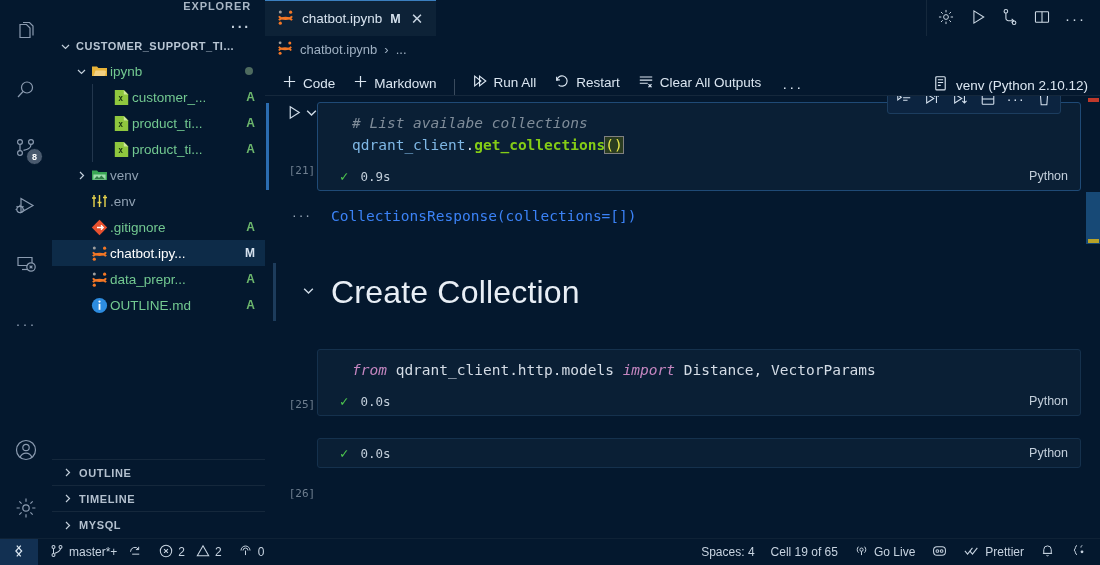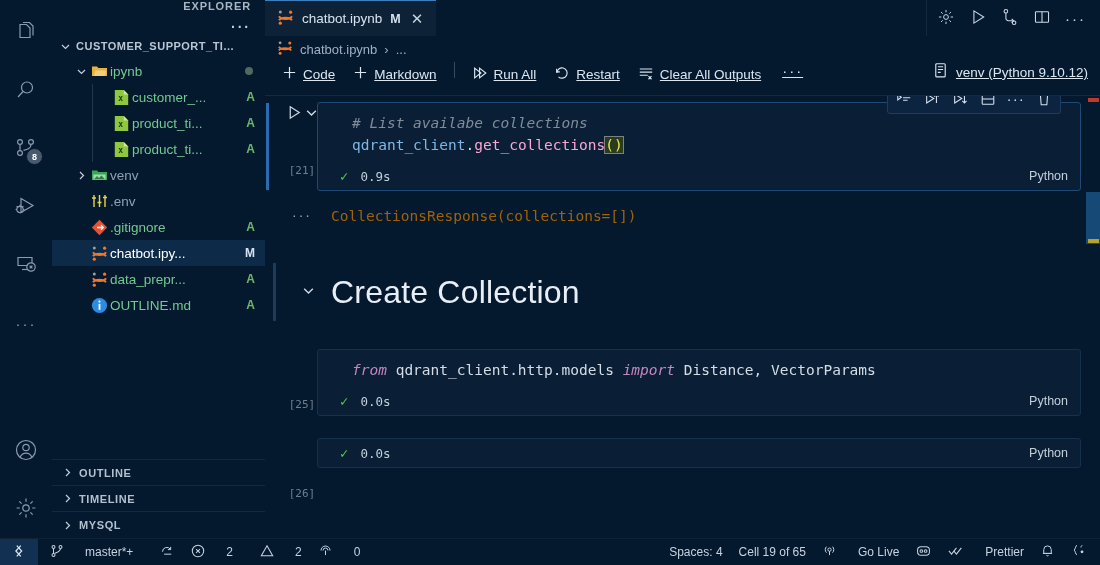--- a/index.html
+++ b/index.html
@@ -91,22 +91,22 @@
   .tabs-fill { flex: 1; }
   .tab-actions { display: flex; align-items: center; gap: 14px; padding: 0 14px 0 10px; border-left: 1px solid #15283c; }
   .tab-actions svg { stroke: #cdd9e5; fill: none; stroke-width: 1.3; }
   .tab-actions .dots { color: #cdd9e5; letter-spacing: 2px; font-size: 15px; cursor: pointer; }
 
   .breadcrumbs {
     height: 26px; display: flex; align-items: center; gap: 7px; padding-left: 12px;
     font-size: 13px; color: #9fb0c2;
   }
   .nbtoolbar {
-    height: 34px; display: flex; align-items: flex-start; gap: 0; padding-left: 8px;
-    border-bottom: 1px solid #15283c; font-size: 13.5px; color: #dbe6f1; text-decoration: underline;
+    height: 34px; display: flex; align-items: flex-end; gap: 0; padding-left: 8px;
+    border-bottom: 1px solid #15283c; font-size: 13.5px; color: #dbe6f1;
   }
   .tb-btn { display: flex; align-items: center; gap: 6px; padding: 3px 9px; cursor: pointer; border-radius: 3px; }
   .tb-btn svg { stroke: #dbe6f1; fill: none; stroke-width: 1.3; }
   .tb-sep { width: 1px; height: 16px; background: #3a4b5e; margin: 0 8px; }
   .tb-dots { color: #dbe6f1; letter-spacing: 2px; font-size: 15px; padding: 0 12px; cursor: pointer; }
   .tb-right { margin-left: auto; display: flex; align-items: center; gap: 7px; padding-right: 12px; }
 
   
   .notebook { flex: 1; position: relative; overflow: hidden; padding-left: 0; }
 
@@ -150,52 +150,52 @@
   .cell-toolbar .ct {
     width: 28px; height: 24px; display: flex; align-items: center; justify-content: center; cursor: pointer;
   }
   .cell-toolbar svg { stroke: #d6e2ef; fill: none; stroke-width: 1.2; }
   .cell-toolbar .dots { color: #d6e2ef; letter-spacing: 1.5px; font-size: 14px; }
 
   .output-row { display: flex; align-items: flex-start; padding-left: 8px; }
   .out-dots { width: 58px; text-align: center; color: #96a5b6; letter-spacing: 2px; font-size: 14px; padding-top: 6px; cursor: pointer; }
   .output-text {
     font-family: "DejaVu Sans Mono", monospace; font-size: 14.5px; line-height: 22px;
-    color: #a16207; padding-top: 4px;
+    color: #3b82f6; padding-top: 4px;
   }
 
   .md-cell { display: flex; align-items: center; padding-left: 8px; position: relative; }
   .md-twisty { width: 58px; text-align: center; color: #cdd9e5; font-size: 13px; cursor: pointer; padding-left: 12px; }
   .md-h1 { font-size: 32px; font-weight: 400; color: #e8eef5; letter-spacing: .2px; }
   .md-accent { position: absolute; left: 8px; top: 2px; bottom: 2px; width: 3px; background: #1d3c5c; }
 
   
   .c-comment { color: #7f8c99; font-style: italic; }
   .c-ident { color: #d4dce6; }
-  .c-fn { color: #f9a8d4; }
+  .c-fn { color: #84cc16; font-weight: bold; }
   .c-kw { color: #c586c0; font-style: italic; }
   .c-str { color: #ce9178; }
   .c-var { color: #7fb8e6; }
   .c-bracket { color: #e8e84c; background: #2a3c20; outline: 1px solid #808080; }
 
   
   .vscroll { position: absolute; right: 0; top: 0; bottom: 0; width: 14px; }
   .vthumb { position: absolute; right: 0; width: 14px; background: #1d5a8f; opacity: .75; border-radius: 0; }
   .marker { position: absolute; right: 1px; width: 11px; height: 4px; }
 
   
   .statusbar {
     height: 27px; flex: 0 0 27px; background: #04182e; border-top: 1px solid #0f2236;
     display: flex; align-items: center; font-size: 12px; color: #c7d3e0;
   }
   .remote-ind {
     height: 27px; width: 38px; background: #123052; display: flex; align-items: center; justify-content: center;
     cursor: pointer;
   }
-  .sb-item { display: flex; align-items: center; gap: 21px; padding: 0 8px; height: 27px; cursor: pointer; }
+  .sb-item { display: flex; align-items: center; gap: 5px; padding: 0 8px; height: 27px; cursor: pointer; }
   .sb-item svg { stroke: #c7d3e0; fill: none; stroke-width: 1.2; }
   .sb-right { margin-left: auto; display: flex; align-items: center; padding-right: 6px; }
 </style>
 </head>
 <body>
 
 <div class="app">
   <div class="body-row">
 
     <div class="activitybar">
@@ -547,21 +547,21 @@
           <span>Clear All Outputs</span>
         </div>
         <div class="tb-dots">···</div>
         <div class="tb-right">
           <span>
             <svg width="17" height="17" viewBox="0 0 18 18" stroke="#dbe6f1" fill="none" stroke-width="1.2">
                 <rect x="4" y="1.8" width="10" height="14" rx="1"></rect>
                 <path d="M6.2 5h5.6M6.2 8h5.6M6.2 11h3"></path>
               </svg>
           </span>
-          <span>venv (Python 9.10.12)</span>
+          <span>venv (Python 2.10.12)</span>
         </div>
       </div>
 
       <div class="notebook">
 
         <div class="cellwrap" style="padding-top:6px">
           <div class="cell-gutter">
             <div class="cell-runbar">
               <span>
                 <svg width="17" height="17" viewBox="0 0 18 18">

